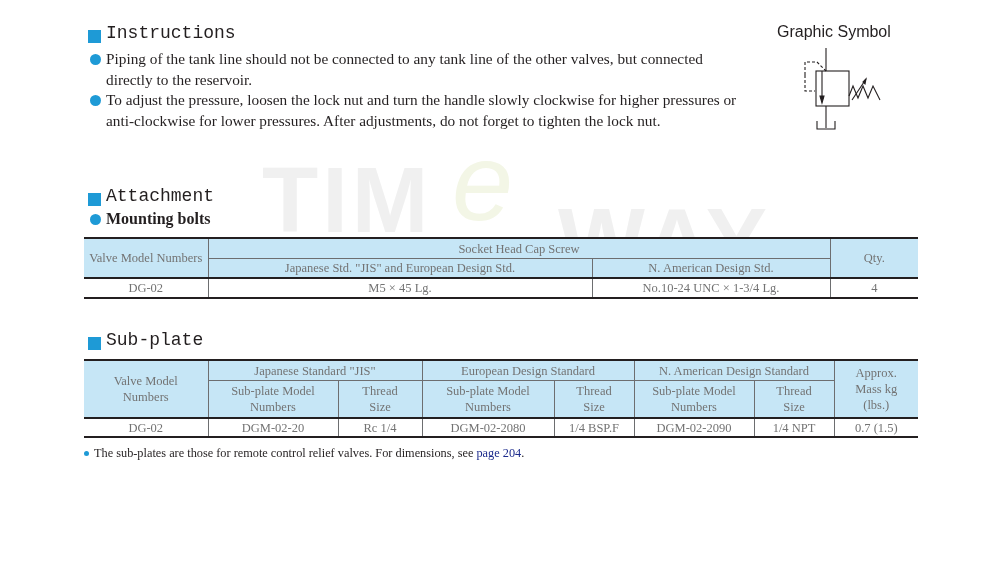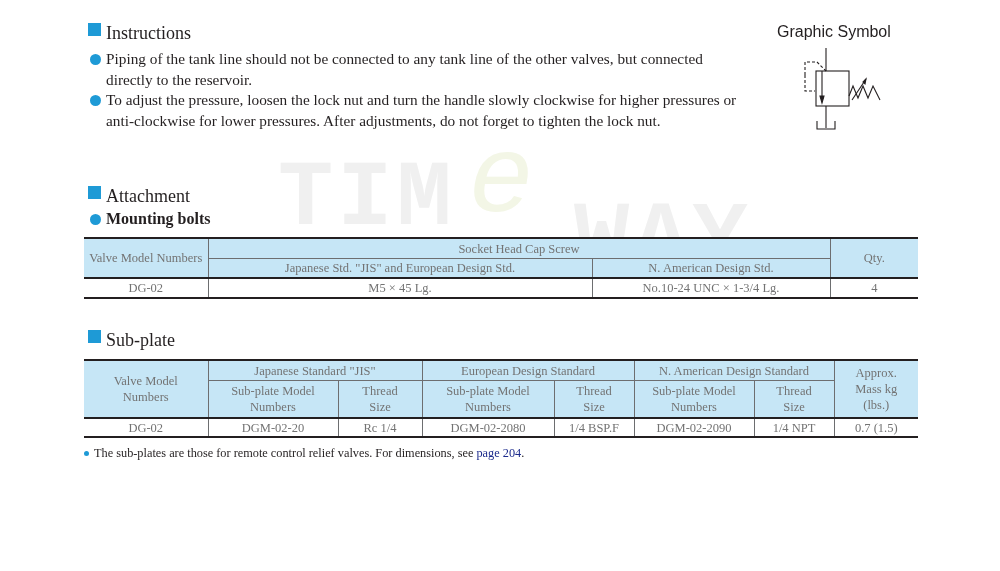--- a/index.html
+++ b/index.html
@@ -1,31 +1,31 @@
 <!DOCTYPE html>
 <html><head>
   <meta charset="utf-8">
   <style>
     html, body { margin: 0; padding: 0; }
     body {
       width: 1000px; height: 571px; background: #ffffff; position: relative; overflow: hidden;
       font-family: "Liberation Serif", serif; color: #231f20;
     }
     .watermark {
-      position: absolute; left: 278px; top: 150px; width: 500px; height: 100px;
-      font-family: Liberation Mono, monospace; font-weight: bold; font-size: 92px;
+      position: absolute; left: 262px; top: 150px; width: 500px; height: 100px;
+      font-family: Liberation Sans, sans-serif; font-weight: bold; font-size: 92px;
       letter-spacing: 4px; color: #f0f0f0; white-space: nowrap; z-index: 0; line-height: 100px; text-align: right;
     }
     .watermark .e { color: #f3f6e6; font-style: italic; font-size: 110px; font-weight: normal; }
     .wm-a { position: absolute; left: 0; top: 0; }
     .wm-e { position: absolute; left: 190px; top: -18px; }
     .wm-b { position: absolute; left: 296px; top: 0; margin-top: 41px; }
     .section-title {
-      position: absolute; font-family: Liberation Serif, serif; font-size: 18px;
-      color: #231f20; display: flex; align-items: flex-start; z-index: 1;
+      position: absolute; font-family: Liberation Mono, monospace; font-size: 18px;
+      color: #231f20; display: flex; align-items: flex-end; z-index: 1;
     }
     .sq { width: 13px; height: 13px; background: #1e9ad6; display: inline-block; margin-right: 5px; }
     .dot { width: 11px; height: 11px; border-radius: 50%; background: #1e9ad6; display: inline-block; }
     .bullets { position: absolute; left: 90px; top: 49px; width: 660px; z-index: 1; font-size: 15.3px; line-height: 20.5px; }
     .bullet { position: relative; padding-left: 16px; }
     .bullet .dot { position: absolute; left: 0; top: 5px; }
     .sub-title {
       position: absolute; left: 90px; top: 210px; font-size: 16px; font-weight: bold; z-index: 1;
       display: flex; align-items: center;
     }

